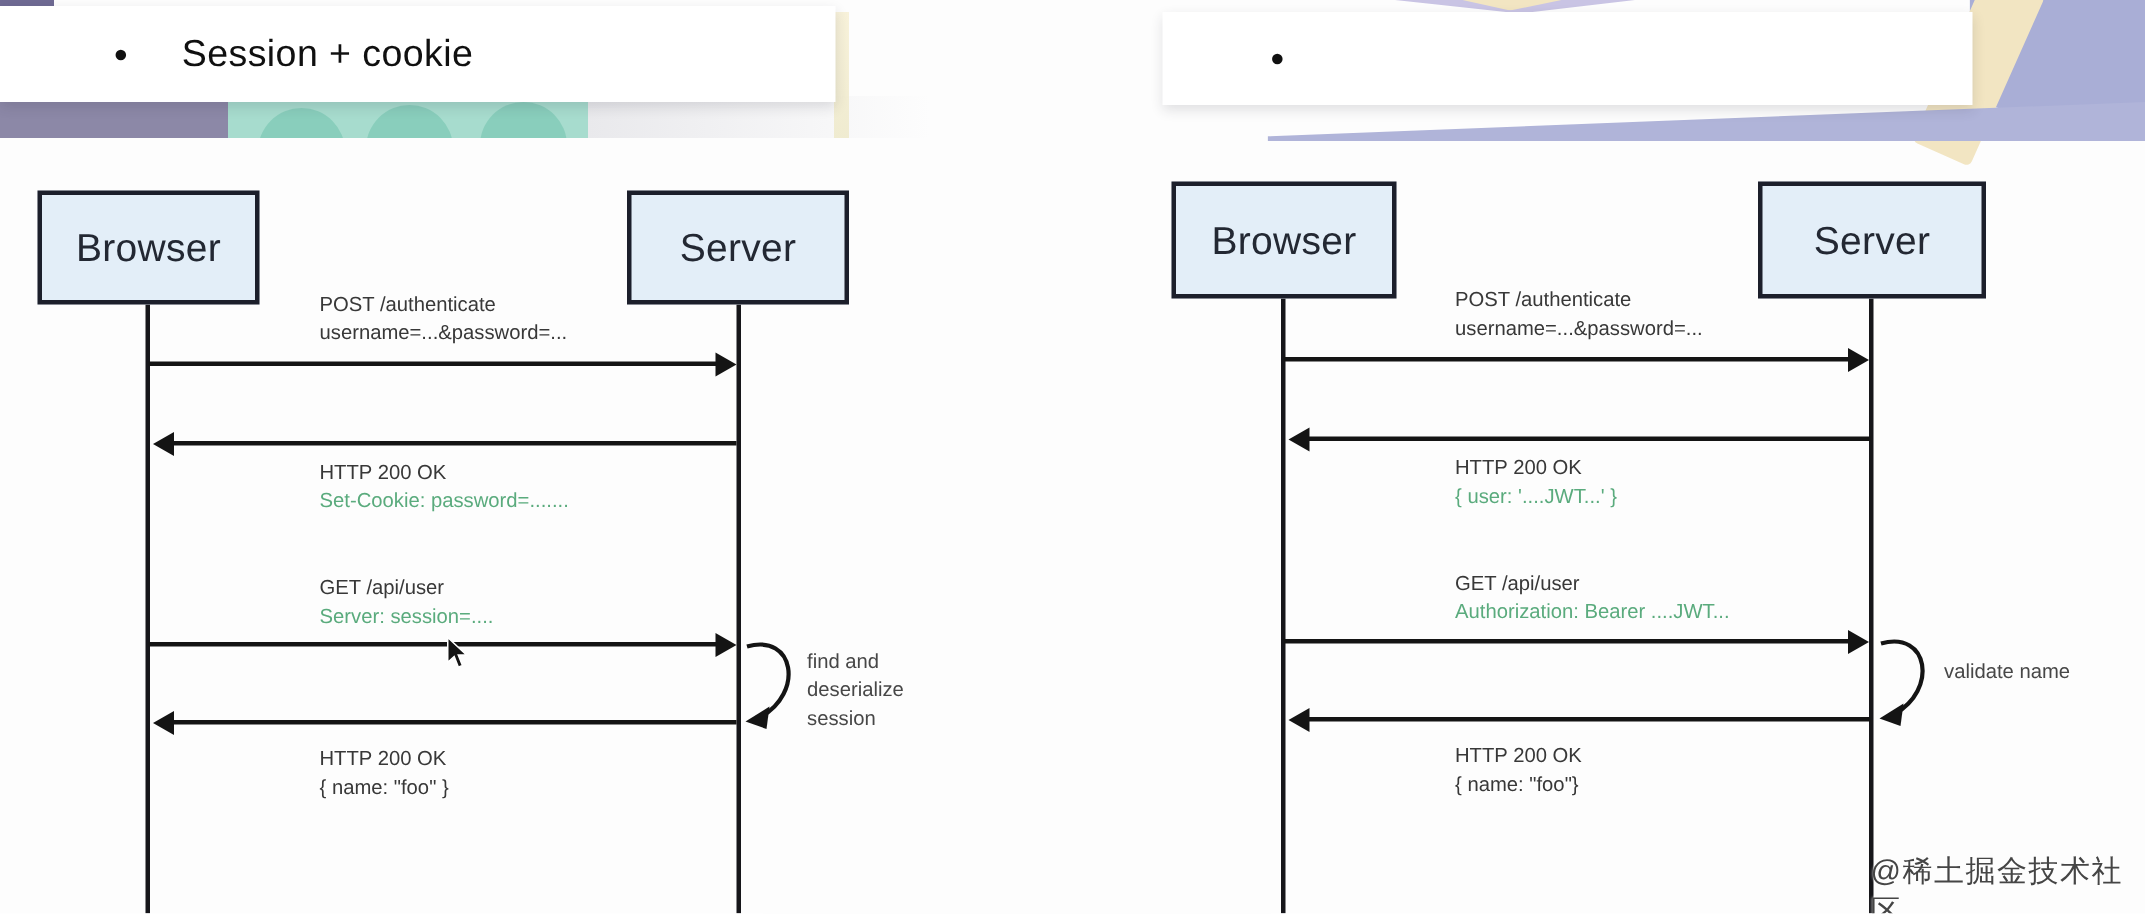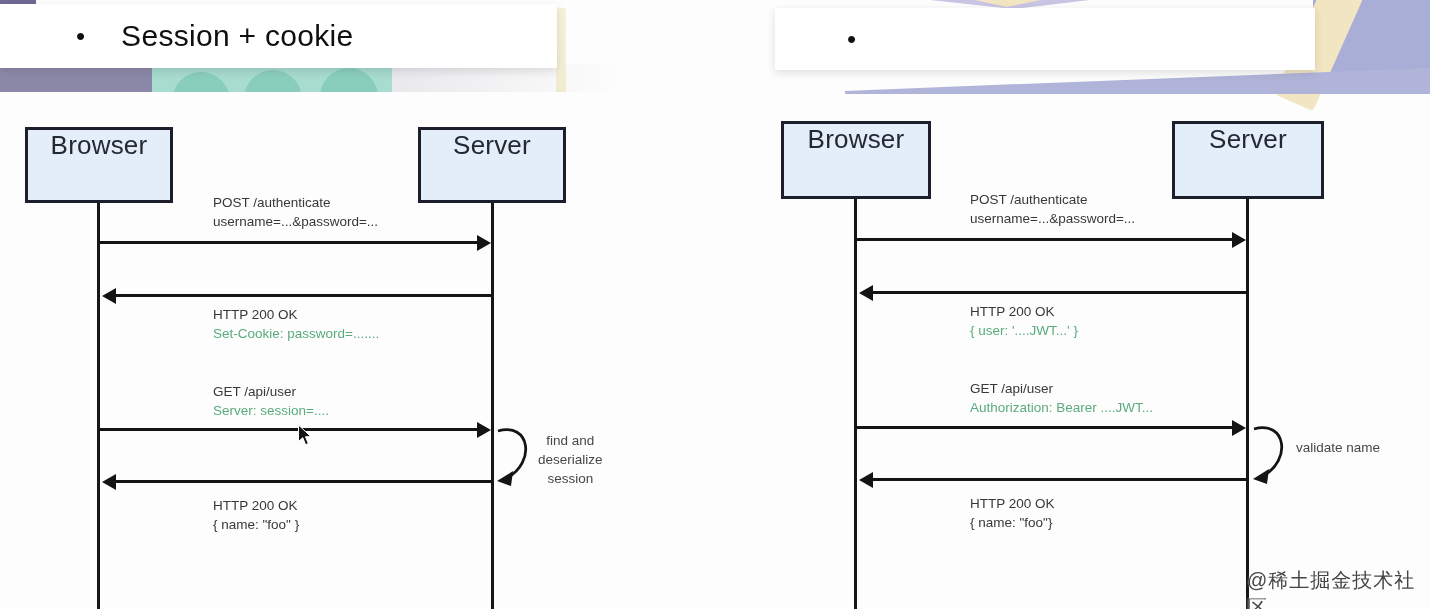--- a/index.html
+++ b/index.html
@@ -23,33 +23,33 @@
   .deco-cream-strip{left:556px;top:8px;width:10px;height:84px;background:linear-gradient(#f7f0d4,#eee9c9);opacity:.85;}
   .deco-right-bg{left:1313px;top:0;width:117px;height:94px;background:var(--deco-lavender);clip-path:polygon(0 0,100% 0,100% 100%,0 72%);}
   .deco-cream-ribbon{left:1298px;top:-16px;width:42px;height:124px;background:var(--deco-cream);transform:rotate(24deg);border-radius:4px;}
   .deco-right-wedge{left:845px;top:68px;width:585px;height:26px;background:#b0b4d9;clip-path:polygon(0 88%,100% 0,100% 100%,0 100%);}
   .deco-top-tri{left:930px;top:0;width:160px;height:9px;background:#c9c4e4;clip-path:polygon(0 0,100% 0,52% 100%);}
   .deco-top-tri-cream{left:975px;top:0;width:66px;height:7px;background:var(--deco-cream);clip-path:polygon(0 0,100% 0,48% 100%);}
 
   
   .title-card{position:absolute;background:#ffffff;display:flex;align-items:center;box-shadow:0 3px 8px rgba(40,40,60,.14);z-index:2;}
   .title-card .bullet{font-size:26px;color:var(--title-text);margin-right:36px;line-height:1;}
-  .title-card .title-text{font-size:30px;color:var(--title-text);letter-spacing:.3px;text-align:right;}
+  .title-card .title-text{font-size:25px;color:var(--title-text);letter-spacing:.3px;text-align:right;}
 
   
-  .actor-box{position:absolute;background:var(--box-fill);border:3px solid var(--box-border);display:flex;justify-content:center;z-index:3;}
+  .actor-box{position:absolute;background:var(--box-fill);border:3px solid var(--box-border);display:flex;align-items:center;justify-content:center;z-index:3;}
   .actor-box span{font-size:26px;color:#232833;font-weight:500;letter-spacing:.2px;}
   .lifeline{position:absolute;width:3px;background:#16161a;z-index:1;}
   .arrow{position:absolute;height:3px;background:var(--arrow-black);z-index:2;}
   .arrow.right::after{content:"";position:absolute;right:-13px;top:-6.5px;width:0;height:0;border-left:14px solid var(--arrow-black);border-top:8px solid transparent;border-bottom:8px solid transparent;}
   .arrow.left::before{content:"";position:absolute;left:-13px;top:-6.5px;width:0;height:0;border-right:14px solid var(--arrow-black);border-top:8px solid transparent;border-bottom:8px solid transparent;}
   .msg{position:absolute;font-size:13.5px;line-height:19px;color:var(--label-dark);z-index:2;white-space:nowrap;}
   .msg .green{color:var(--green-text);}
   .loop-svg{position:absolute;z-index:2;}
-  .loop-label{position:absolute;font-size:13.5px;line-height:19px;color:#474747;white-space:pre-line;z-index:2;text-align:center;}
+  .loop-label{position:absolute;font-size:13.5px;line-height:19px;color:#474747;white-space:pre-line;z-index:2;}
   .watermark{position:absolute;font-size:20px;color:var(--watermark-gray);letter-spacing:1px;z-index:4;text-shadow:0 0 2px #fff;}
   .cursor-icon{position:absolute;z-index:5;}
 </style>
 </head>
 <body>
 
 <div class="canvas">
 
   <div class="deco deco-topsliver"></div>
   <div class="deco deco-band-left">

